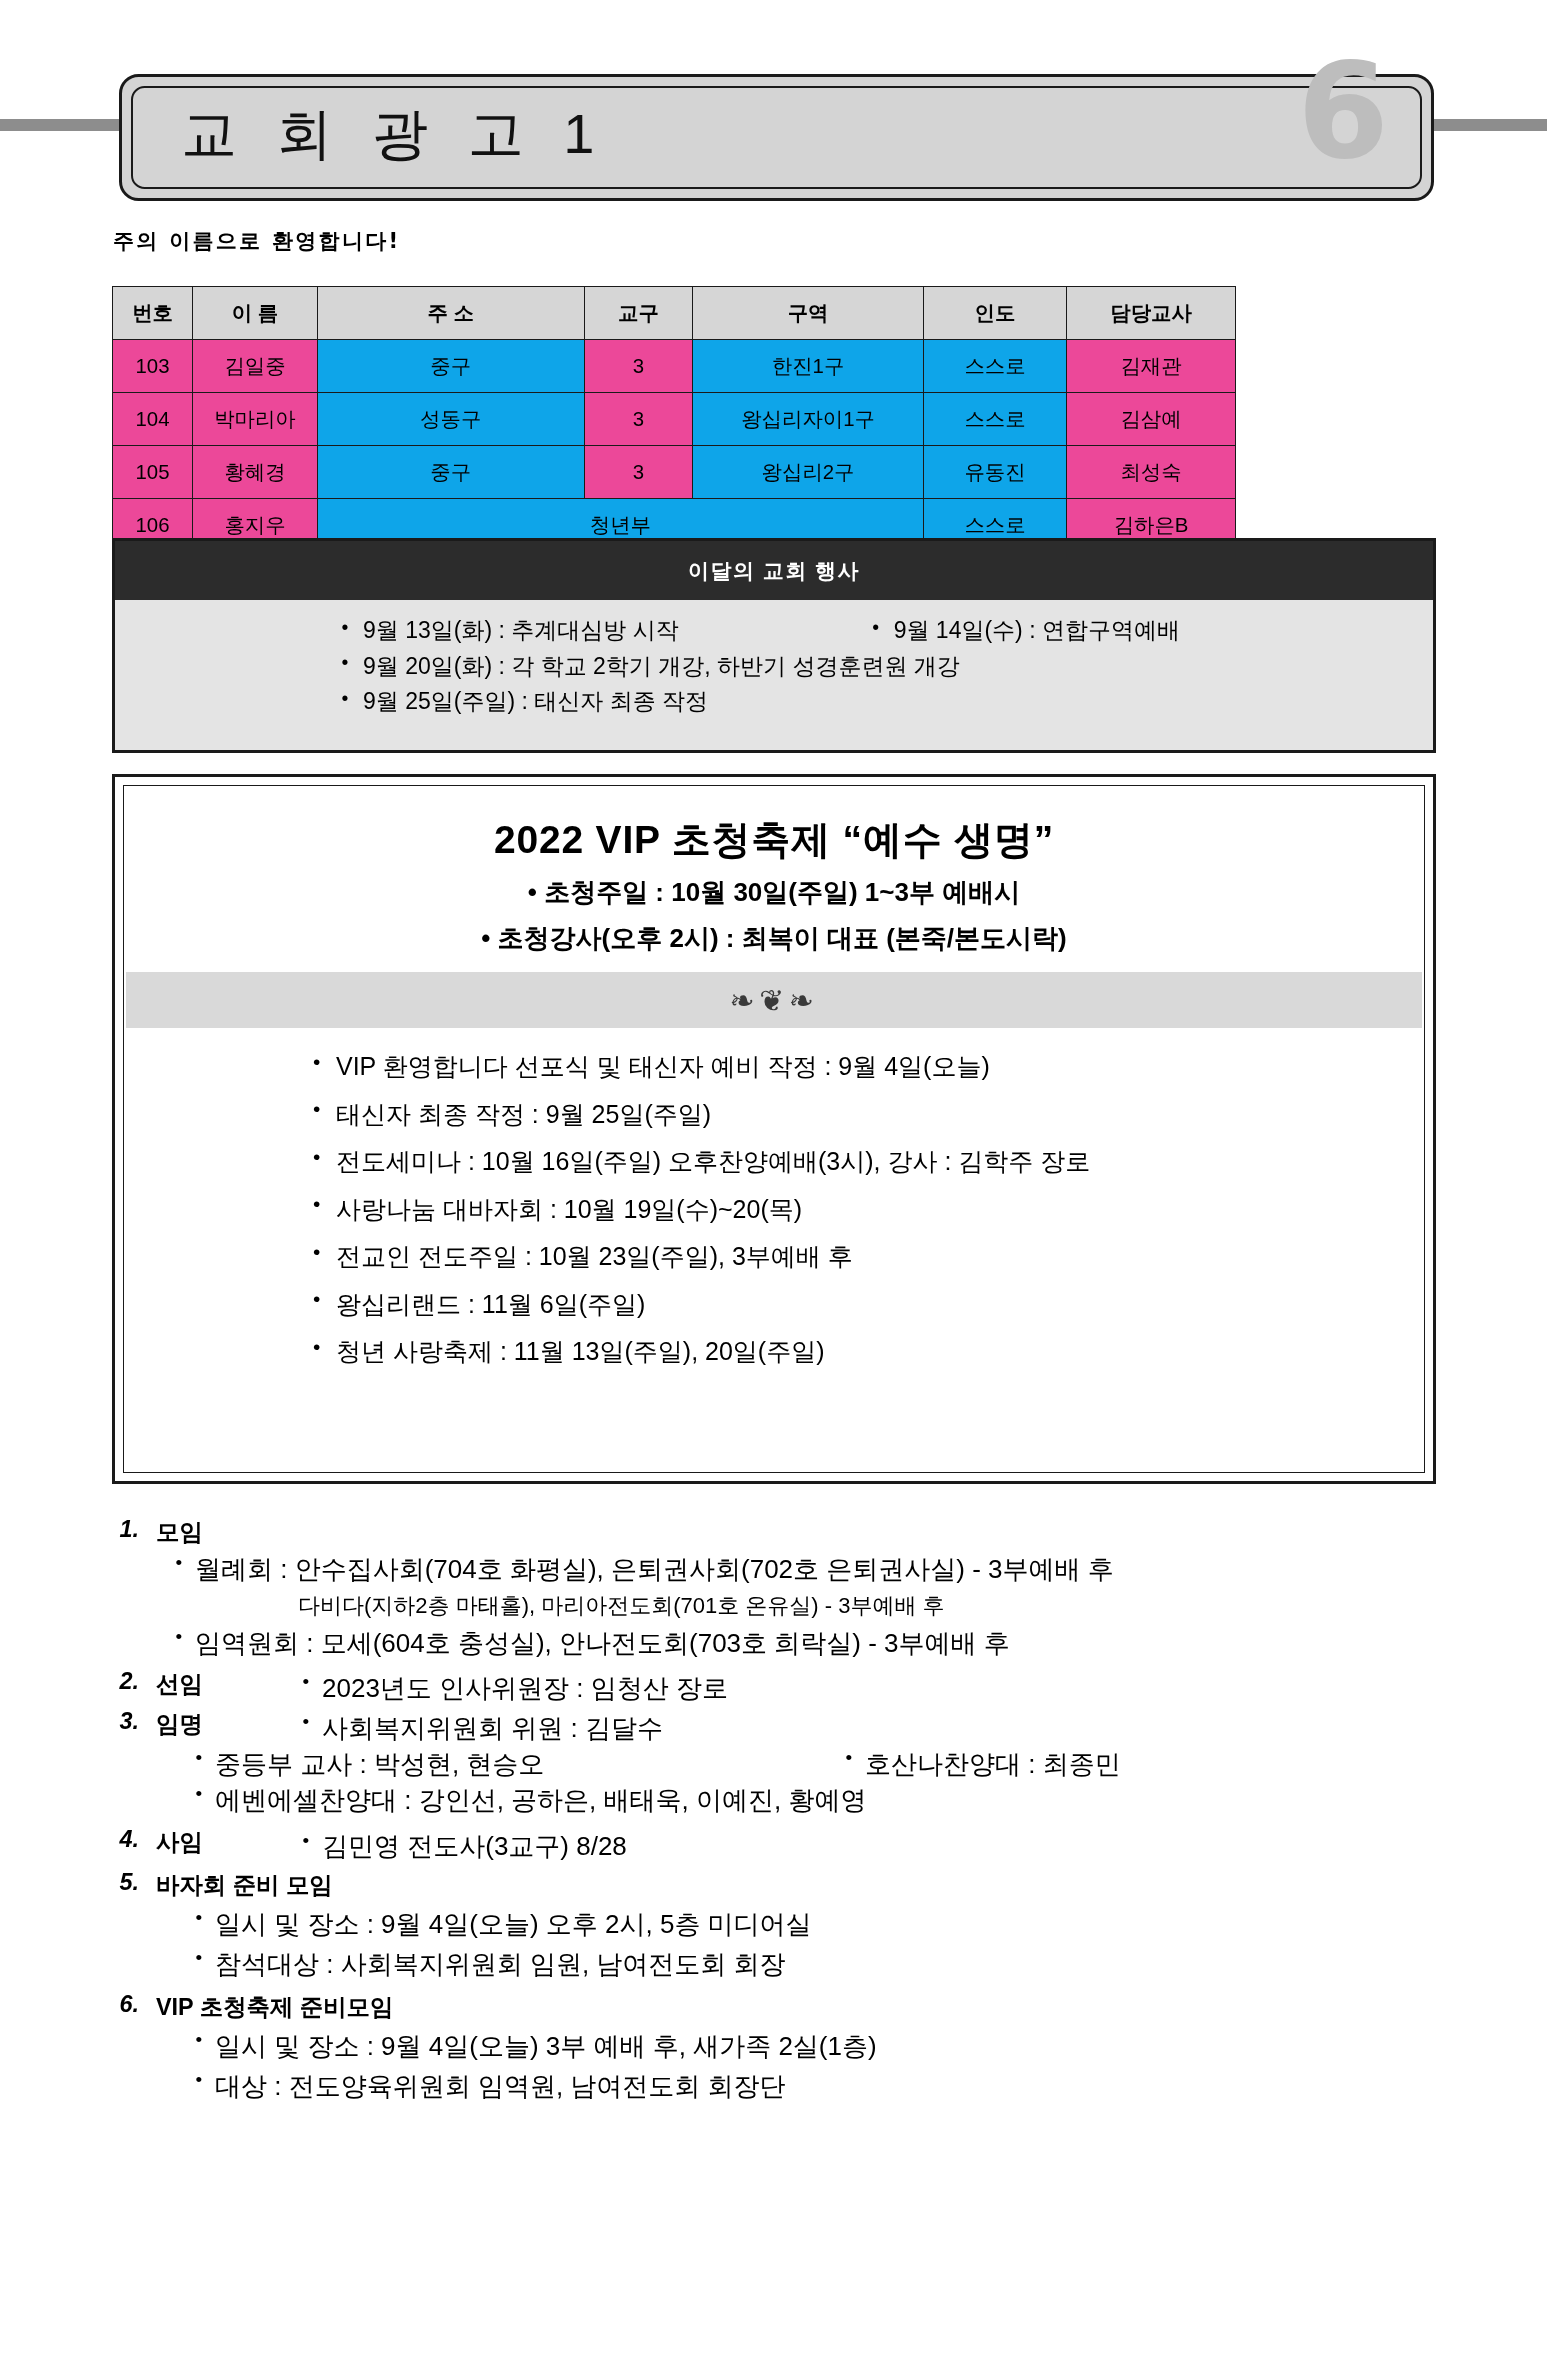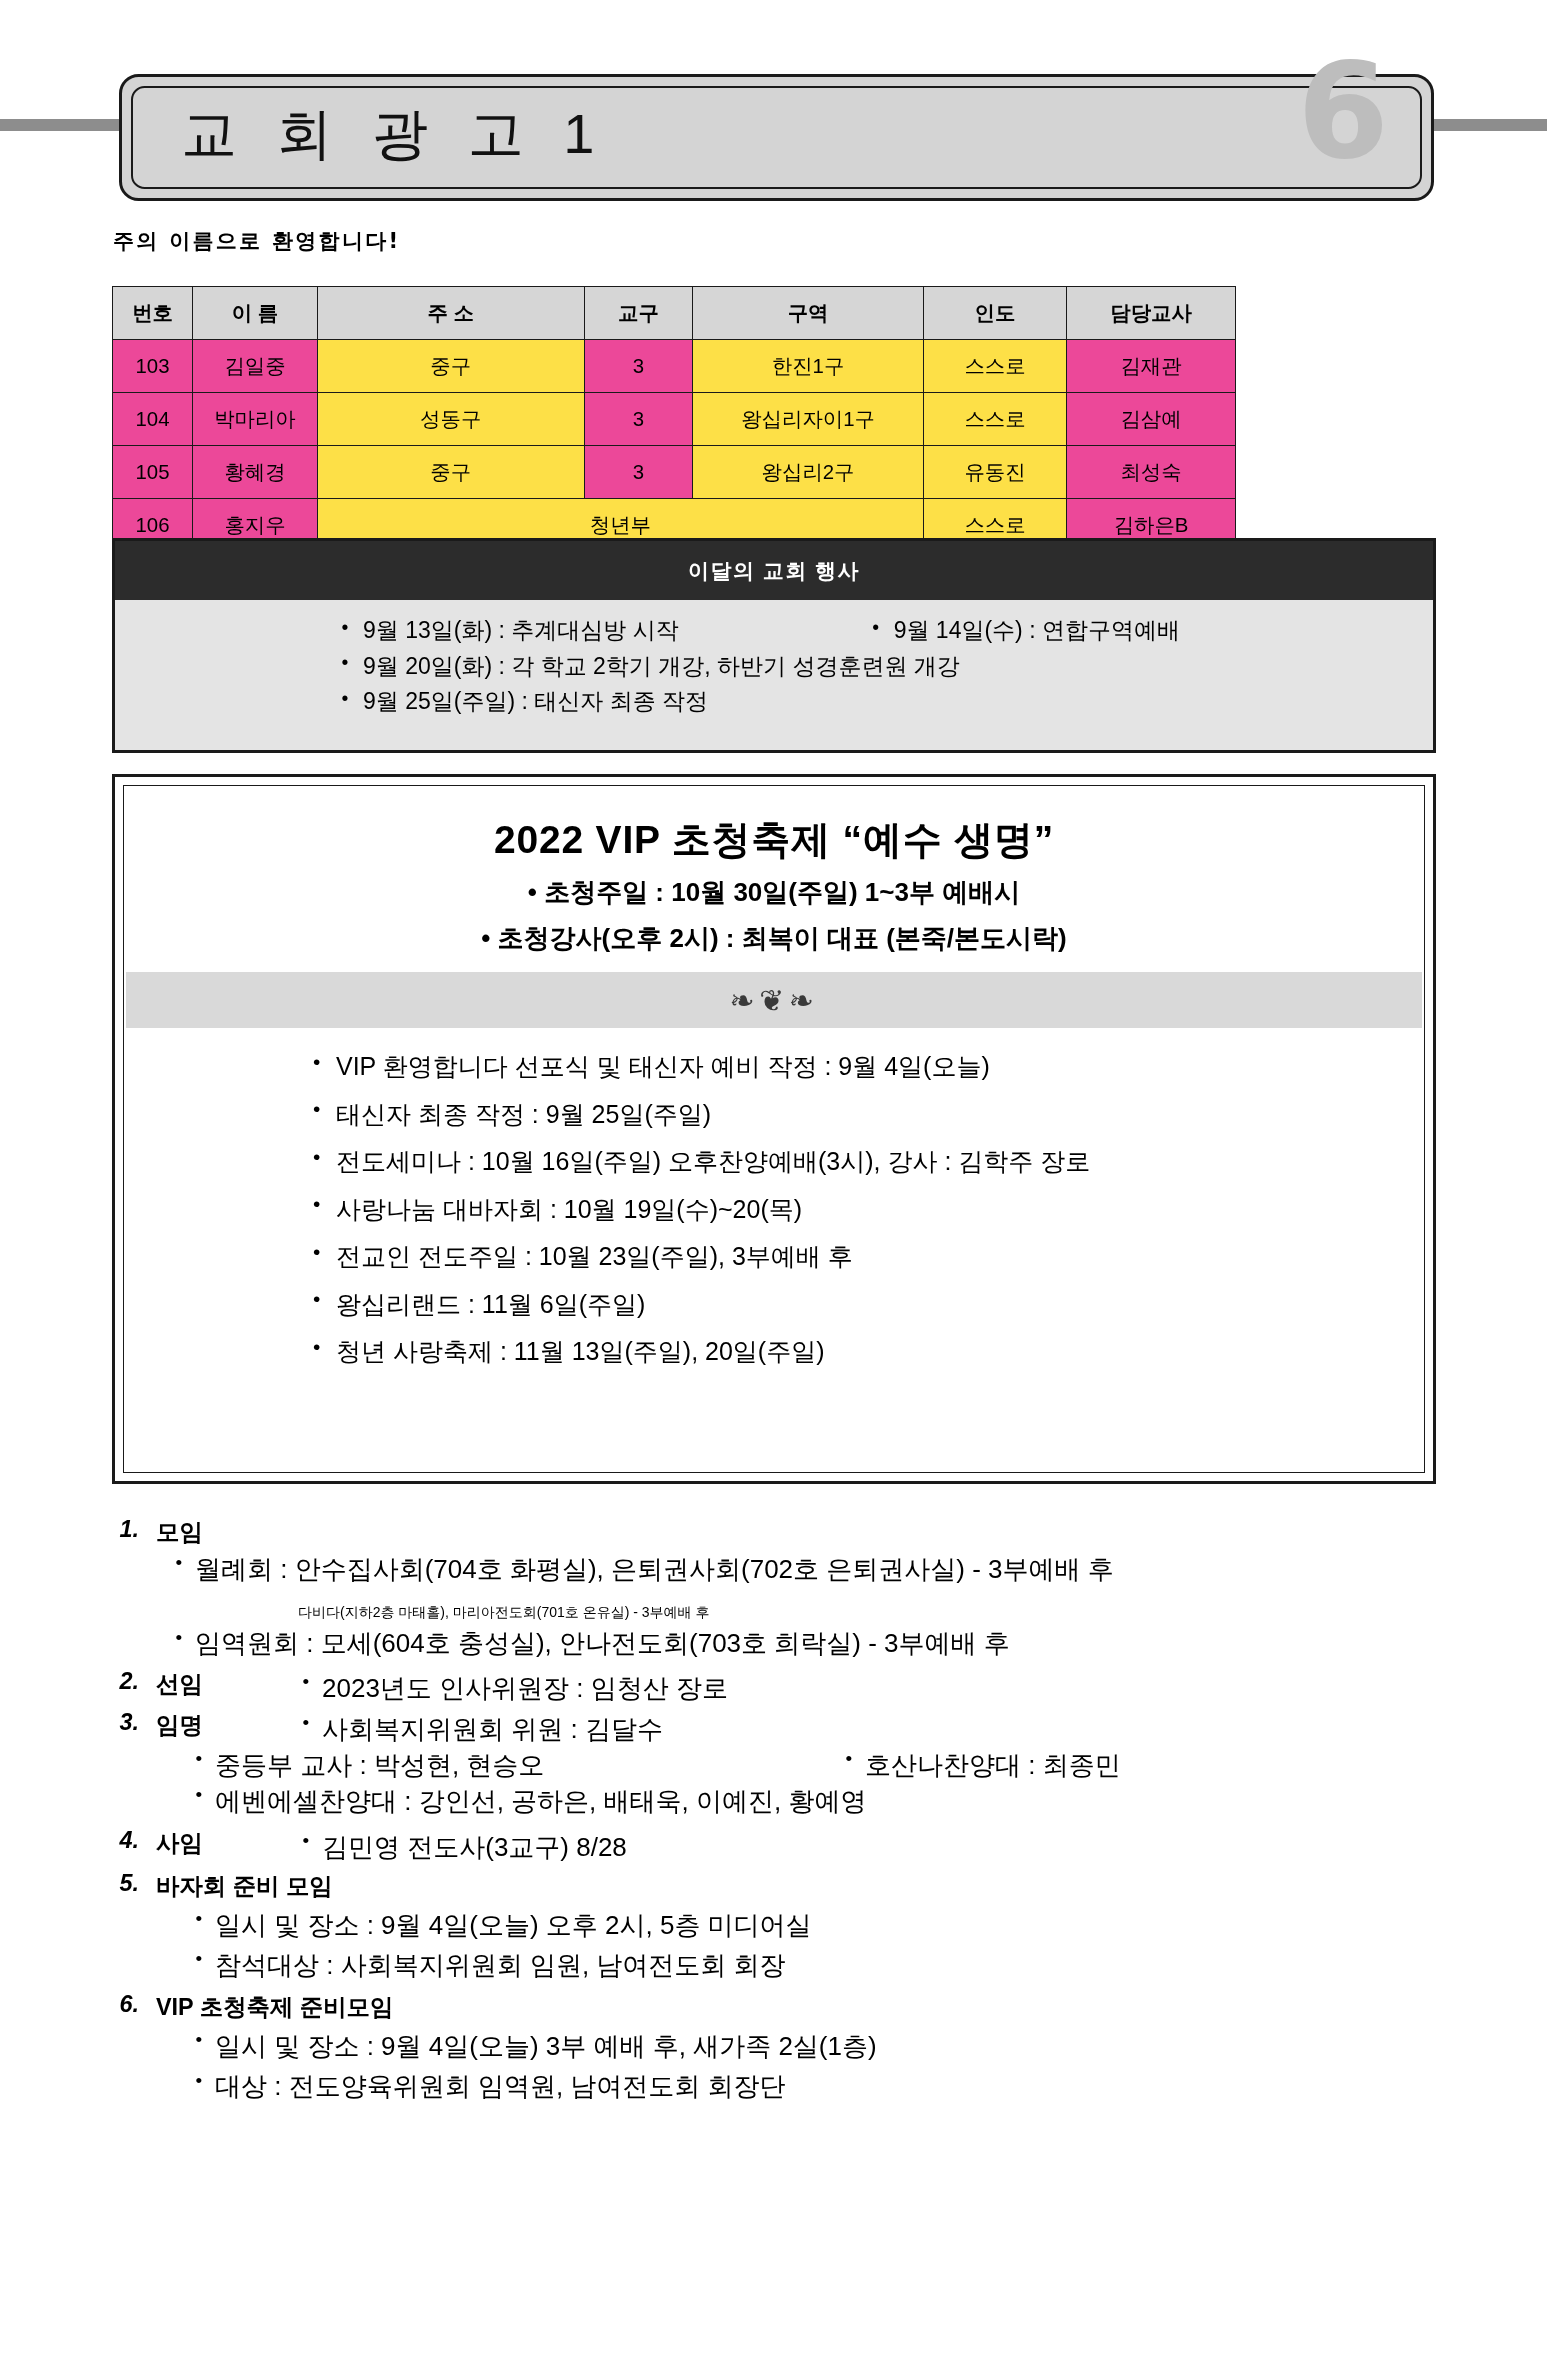--- a/index.html
+++ b/index.html
@@ -47,21 +47,21 @@
   
   .member-table {
     position:absolute; left:112px; top:286px; width:1124px;
     border-collapse:collapse; font-size:20.4px;
   }
   .member-table th, .member-table td {
     border:1.5px solid #1a1a1a; text-align:center; height:53px; padding:0 4.5px;
   }
   .member-table th { background:#d6d6d6; font-weight:bold; }
   .member-table td { background:#ec4899; }
-  .member-table td.shade { background:#fde047; }
+  .member-table td.shade { background:#0ea5e9; }
   .col-no { width:89px; }
   .col-name { width:148px; }
   .col-addr { width:325px; }
   .col-gu { width:128px; }
   .col-area { width:280px; }
   .col-lead { width:171px; }
   .col-teacher { width:203px; }
 
   
   .events-box {
@@ -104,21 +104,21 @@
   .vip-list li:before { content:"\2022"; position:absolute; left:0; top:-1.5px; font-size:21px; }
   .vip-list ul { margin:0; padding:0; }
 
   
   .bottom { position:absolute; left:112px; top:1511px; width:1345px; font-size:23.4px; }
   .num-row { position:relative; margin-top:4.5px; }
   .num { position:absolute; left:7.6px; top:0; font-style:italic; font-weight:bold; font-size:23.4px; }
   .num-title { position:absolute; left:44px; top:0; font-weight:bold; font-size:23.4px; }
   .sub { position:relative; padding-left:30px; font-size:26px; line-height:1.55; }
   .sub:before { content:"\2022"; position:absolute; left:10.6px; top:-0.8px; font-size:19px; }
-  .sub-nobul { position:relative; padding-left:30px; font-size:14px; line-height:1.55;margin-top:13px; }
+  .sub-nobul { position:relative; padding-left:30px; font-size:22px; line-height:1.55; }
 </style>
 </head>
 <body>
 
 <div class="page">
 
   <div class="header-wrap">
     <div class="header-rule"></div>
     <div class="header-box">
       <div class="header-box-inner"></div>

